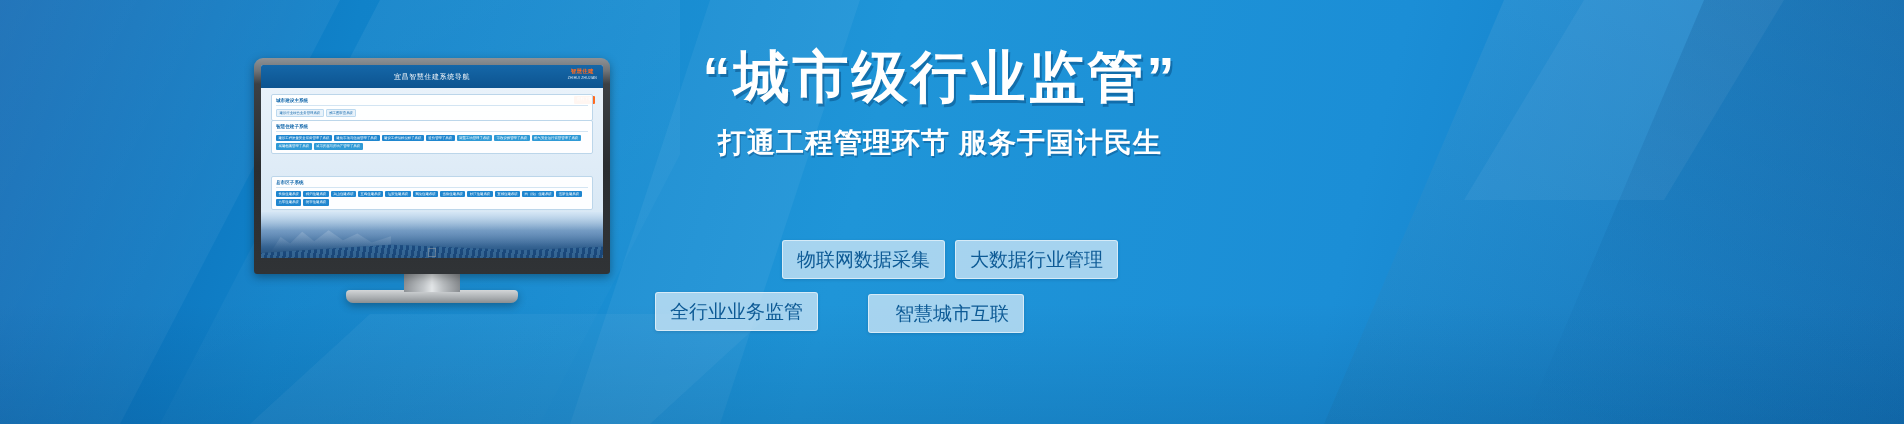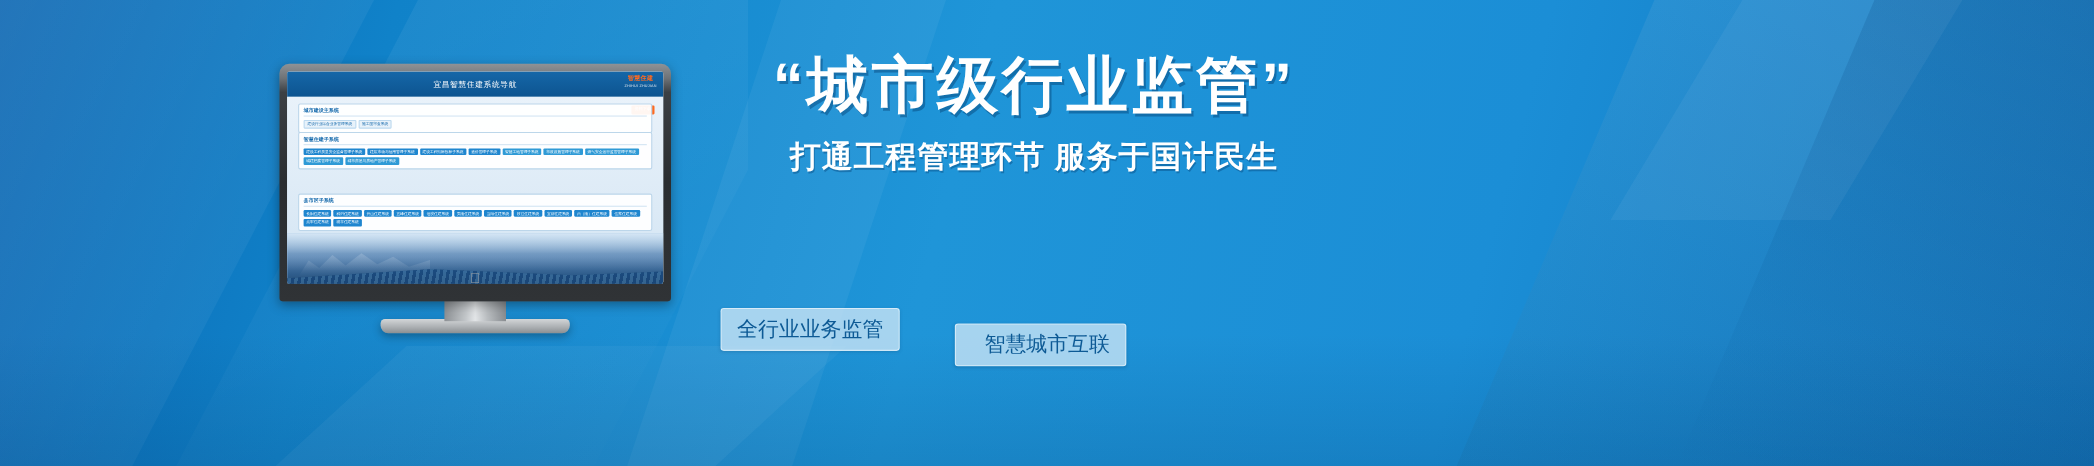--- a/index.html
+++ b/index.html
@@ -111,21 +111,21 @@
     position:absolute;display:inline-block;
     background:rgba(200,228,245,.80);
     border:1px solid rgba(255,255,255,.55);
     border-radius:3px;
     color:#0d5a95;font-size:19px;line-height:1;
     padding:9px 14px;white-space:nowrap;
     box-shadow:0 1px 3px rgba(0,40,80,.18);
   }
   .b1{left:782px;top:240px;}
   .b2{left:955px;top:240px;}
-  .b3{left:655px;top:280px;}
+  .b3{left:655px;top:292px;}
   .b4{left:868px;top:294px;padding-left:26px;}
 </style>
 </head>
 <body>
 
 <div class="banner">
 
   <div class="facet f1"></div>
   <div class="facet f2"></div>
   <div class="facet f5"></div>
@@ -200,16 +200,18 @@
       </div>
     </div>
     <div class="apple"></div>
   </div>
 
   <div class="copy">
     <div class="line2">“城市级行业监管”</div>
     <div class="line3">打通工程管理环节  服务于国计民生</div>
   </div>
 
+  <div class="badge b1">物联网数据采集</div>
+  <div class="badge b2">大数据行业管理</div>
   <div class="badge b3">全行业业务监管</div>
   <div class="badge b4">智慧城市互联</div>
 
 </div>
 
 </body></html>

